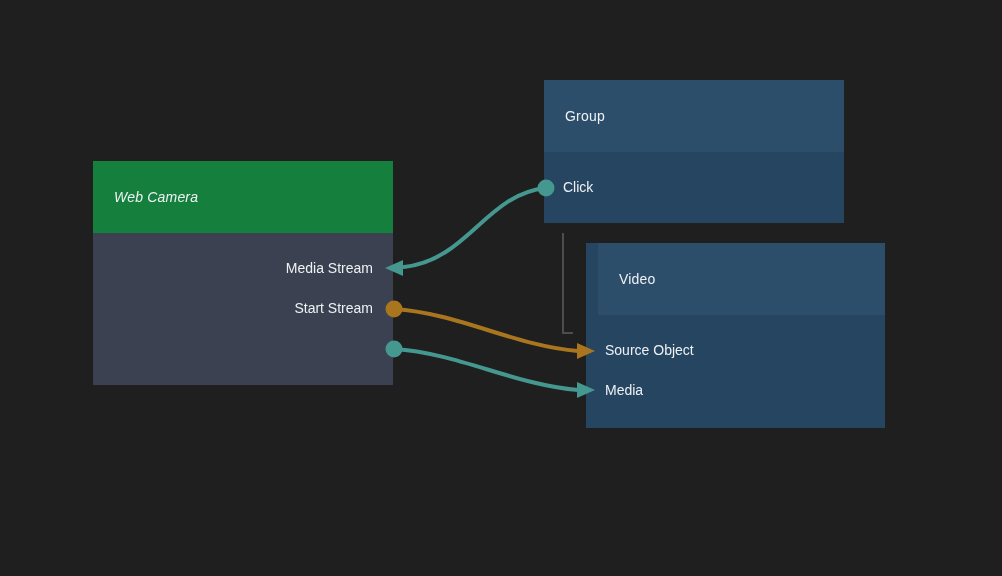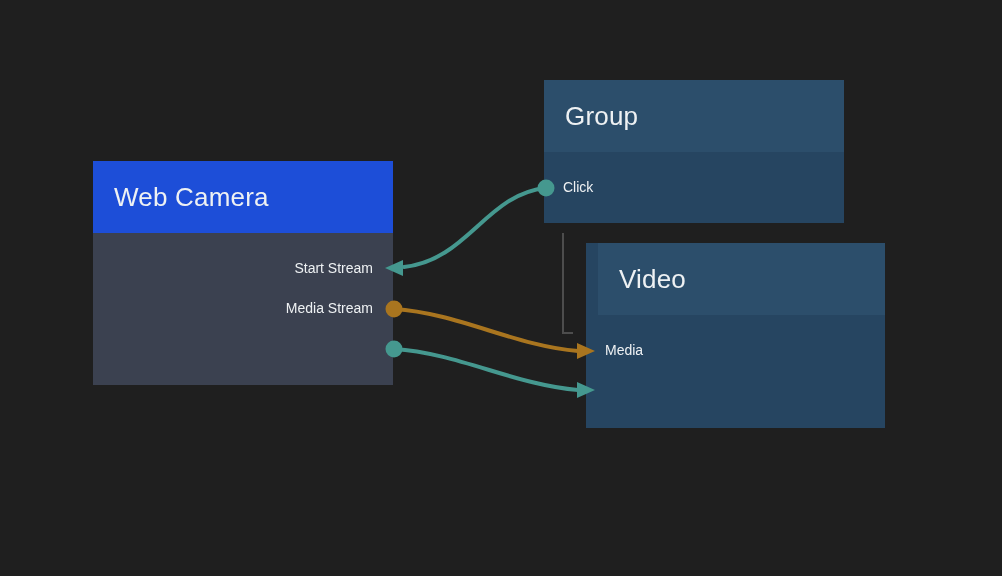--- a/index.html
+++ b/index.html
@@ -1,62 +1,63 @@
 <!DOCTYPE html>
 <html><head>
 <meta charset="utf-8">
 <style>
   html,body{margin:0;padding:0;background:#1f1f1f;width:1002px;height:576px;overflow:hidden;}
   .canvas{position:relative;width:1002px;height:576px;background:#1f1f1f;
           font-family:"Liberation Sans","DejaVu Sans",sans-serif;}
   .node{position:absolute;color:#eef1f3;}
-  .node .header{height:72px;line-height:72px;padding-left:21px;font-size:26px;
+  .node .header{height:72px;line-height:72px;padding-left:21px;font-size:14px;
                 letter-spacing:.2px;white-space:nowrap;}
   .node .body{position:relative;padding-top:15px;}
   .port{height:40px;line-height:40px;font-size:14px;white-space:nowrap;}
   .port.left{text-align:left;padding-left:19px;}
   .port.right{text-align:right;padding-right:20px;}
   
   .node-webcamera{left:93px;top:161px;width:300px;height:224px;background:#3b4150;}
-  .node-webcamera .header{background:#1d4ed8;}
+  .node-webcamera .header{background:#15803d;font-style:italic;}
   .node-group{left:544px;top:80px;width:300px;height:143px;background:#264561;}
   .node-group .header{background:#2c4e6b;}
   .node-video{left:586px;top:243px;width:299px;height:185px;background:#264561;}
   .node-video .header{background:#2c4e6b;margin-left:12px;}
   svg.wires{position:absolute;left:0;top:0;width:1002px;height:576px;pointer-events:none;}
 </style>
 </head>
 <body>
 
 <div class="canvas">
 
   <div class="node node-webcamera">
     <div class="header">
       <span>Web Camera</span>
     </div>
     <div class="body">
+      <div class="port right">Media Stream</div>
       <div class="port right">Start Stream</div>
-      <div class="port right">Media Stream</div>
     </div>
   </div>
 
   <div class="node node-group">
     <div class="header">
       <span>Group</span>
     </div>
     <div class="body">
       <div class="port left">Click</div>
     </div>
   </div>
 
   <div class="node node-video">
     <div class="header">
       <span>Video</span>
     </div>
     <div class="body">
+      <div class="port left">Source Object</div>
       <div class="port left">Media</div>
     </div>
   </div>
 
   <svg class="wires" viewBox="0 0 1002 576" xmlns="http://www.w3.org/2000/svg">
 
     <path d="M 563 233 L 563 333 L 573 333" fill="none" stroke-width="2" stroke="#4d4d4d"></path>
 
     <path d="M 546 188 C 486 194 468 260 404 267" fill="none" stroke-width="4" stroke-linecap="round" stroke="#45988f"></path>
     <polygon points="385,268 403,260 403,276" fill="#45988f"></polygon>

